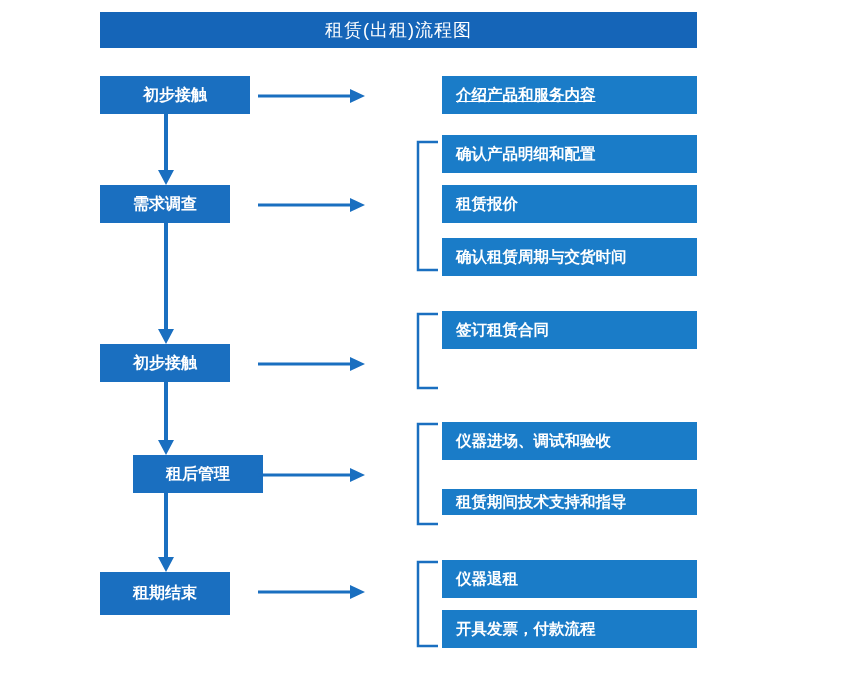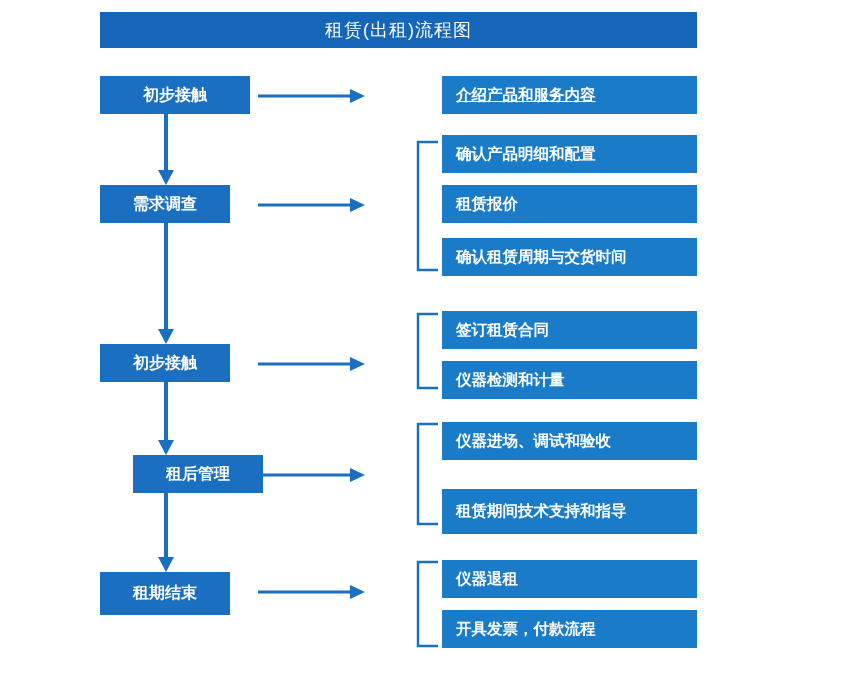--- a/index.html
+++ b/index.html
@@ -151,21 +151,20 @@
     </svg>
   </div>
 
   <div class="task-box" style="left:442px; top:76px; width:255px; height:38px;text-decoration:underline;">介绍产品和服务内容</div>
 
   <div class="task-box" style="left:442px; top:135px; width:255px; height:38px;">确认产品明细和配置</div>
   <div class="task-box" style="left:442px; top:185px; width:255px; height:38px;">租赁报价</div>
   <div class="task-box" style="left:442px; top:238px; width:255px; height:38px;">确认租赁周期与交货时间</div>
 
   <div class="task-box" style="left:442px; top:311px; width:255px; height:38px;">签订租赁合同</div>
-  <div class="task-box" style="left:442px; top:361px; width:255px; height:38px;">仪器检测和计量</div>
 
   <div class="task-box" style="left:442px; top:422px; width:255px; height:38px;">仪器进场、调试和验收</div>
-  <div class="task-box" style="left:442px; top:489px; width:255px; height:45px;">租赁期间技术支持和指导</div>
+  <div class="task-box" style="left:442px; top:489px; width:255px; height:26px;">租赁期间技术支持和指导</div>
 
   <div class="task-box" style="left:442px; top:560px; width:255px; height:38px;">仪器退租</div>
   <div class="task-box" style="left:442px; top:610px; width:255px; height:38px;">开具发票，付款流程</div>
 
 </div>
 
 </body></html>

